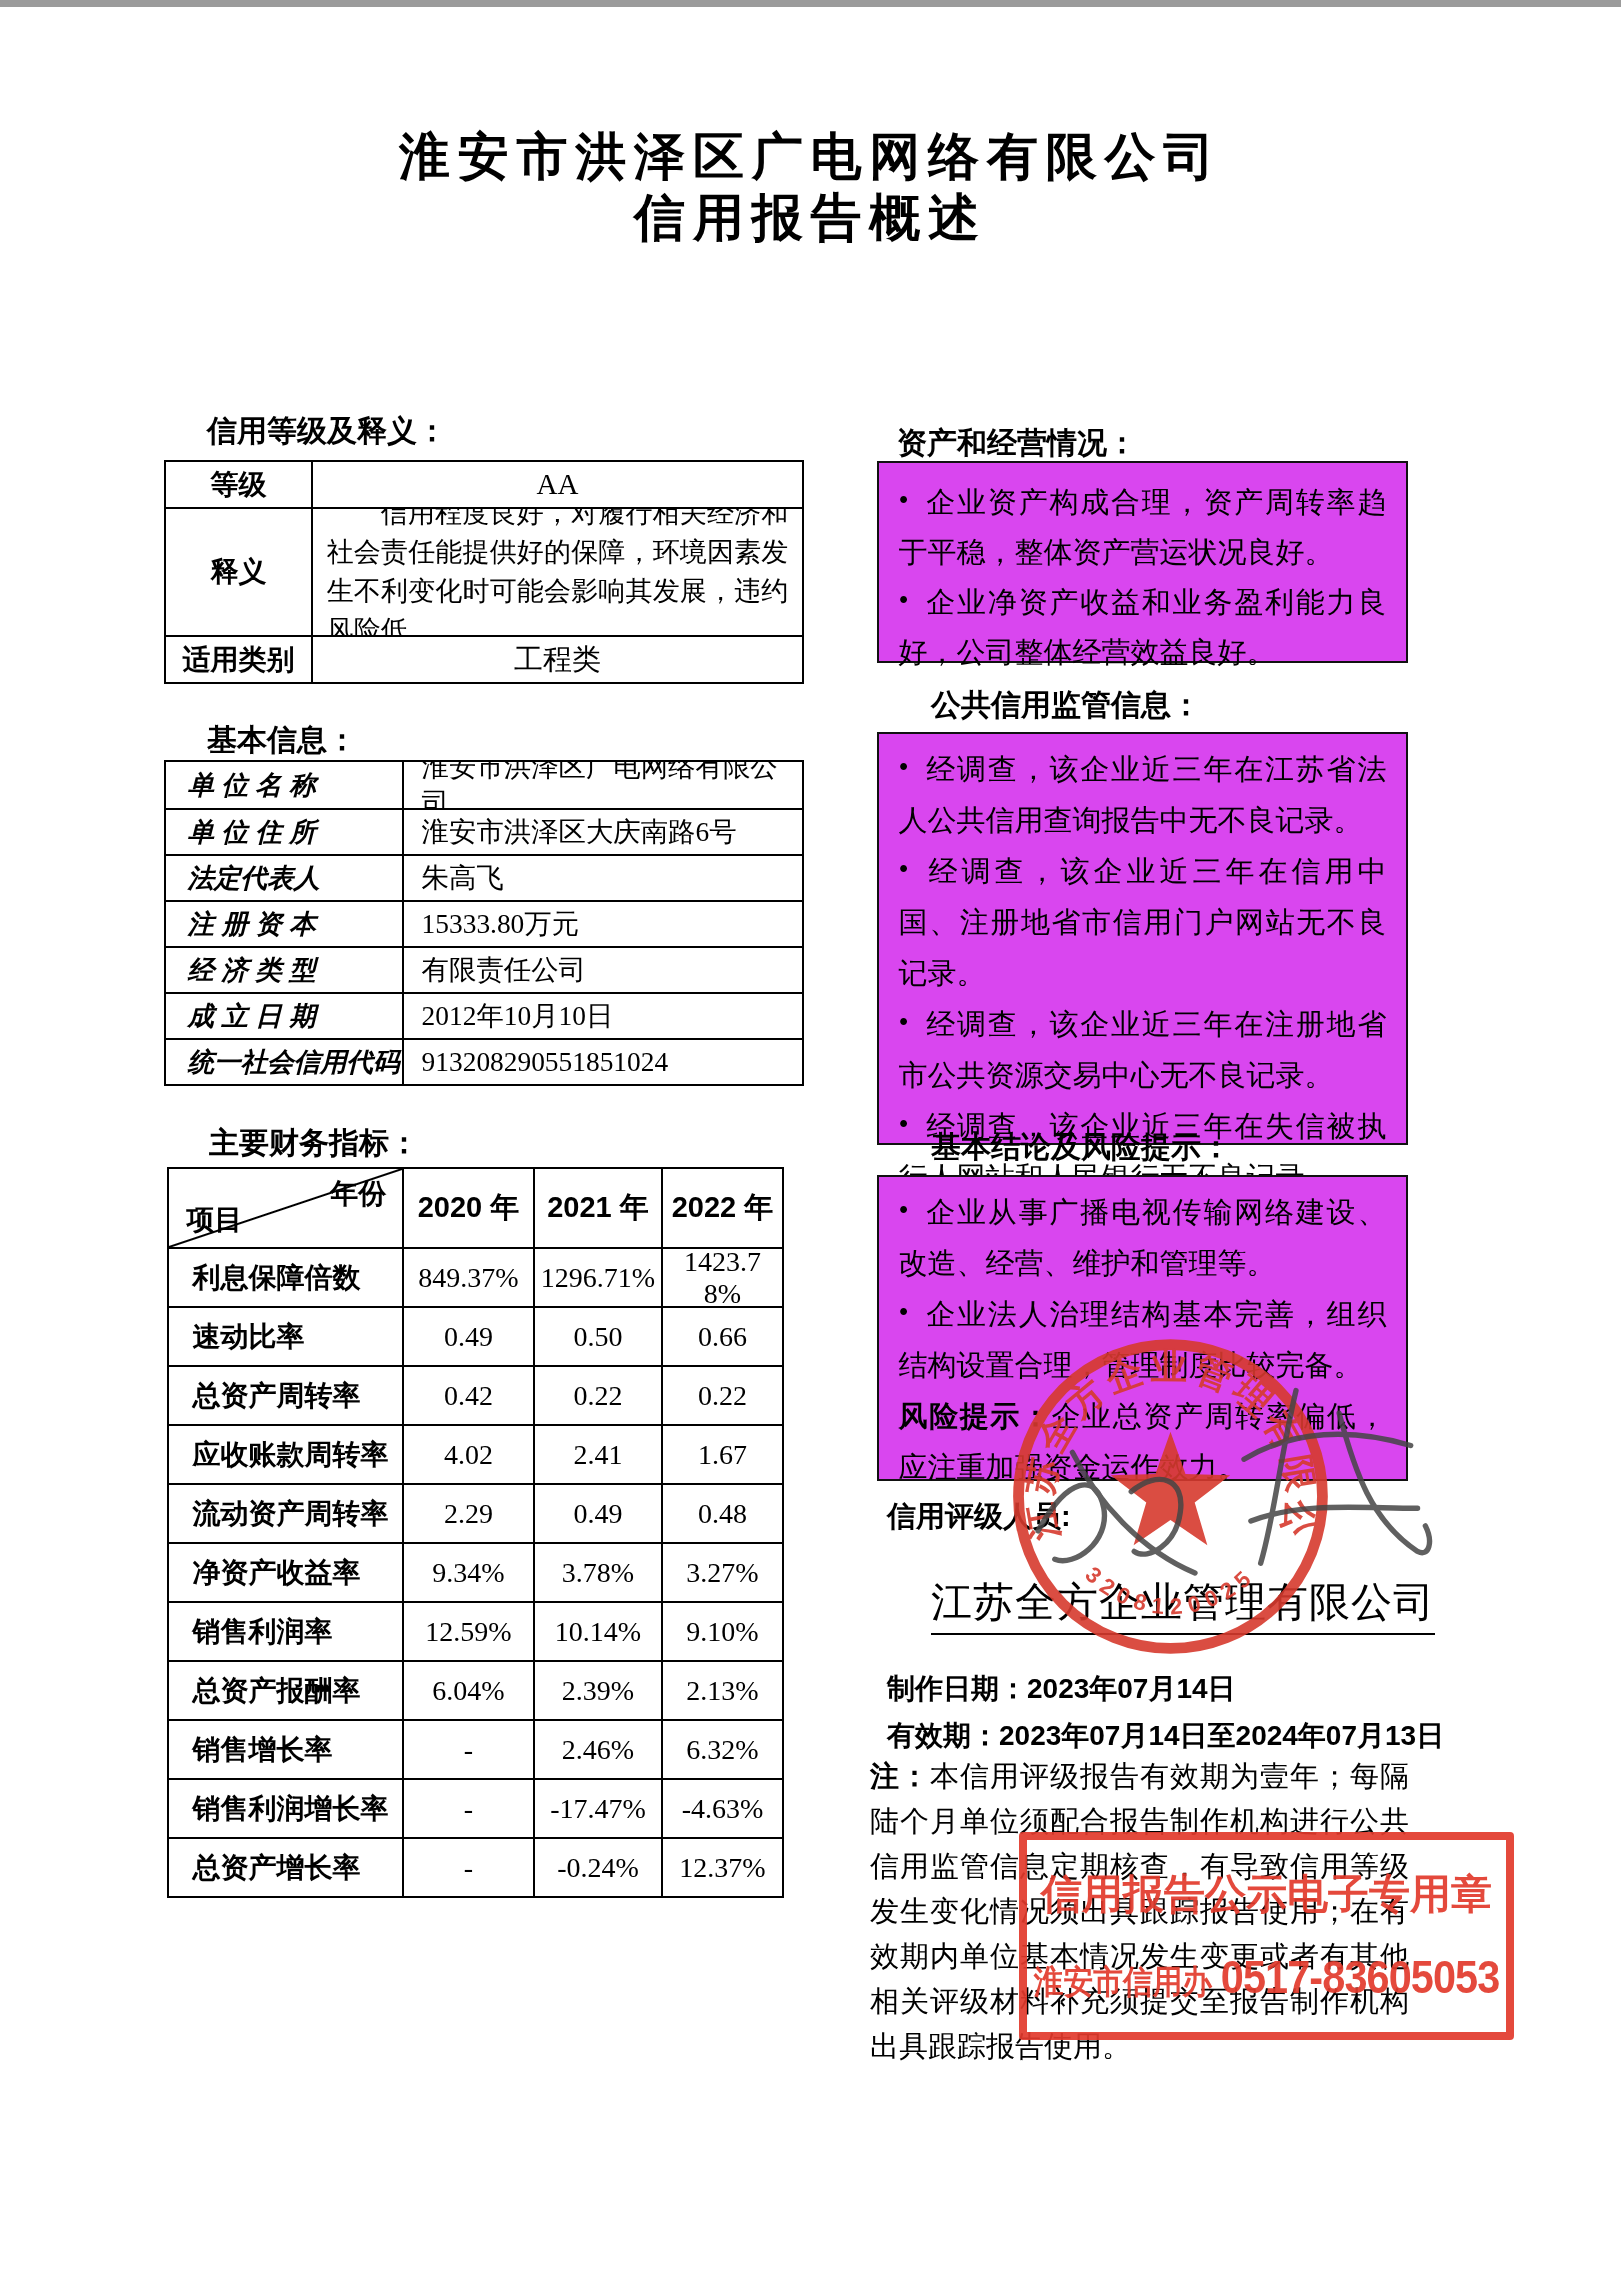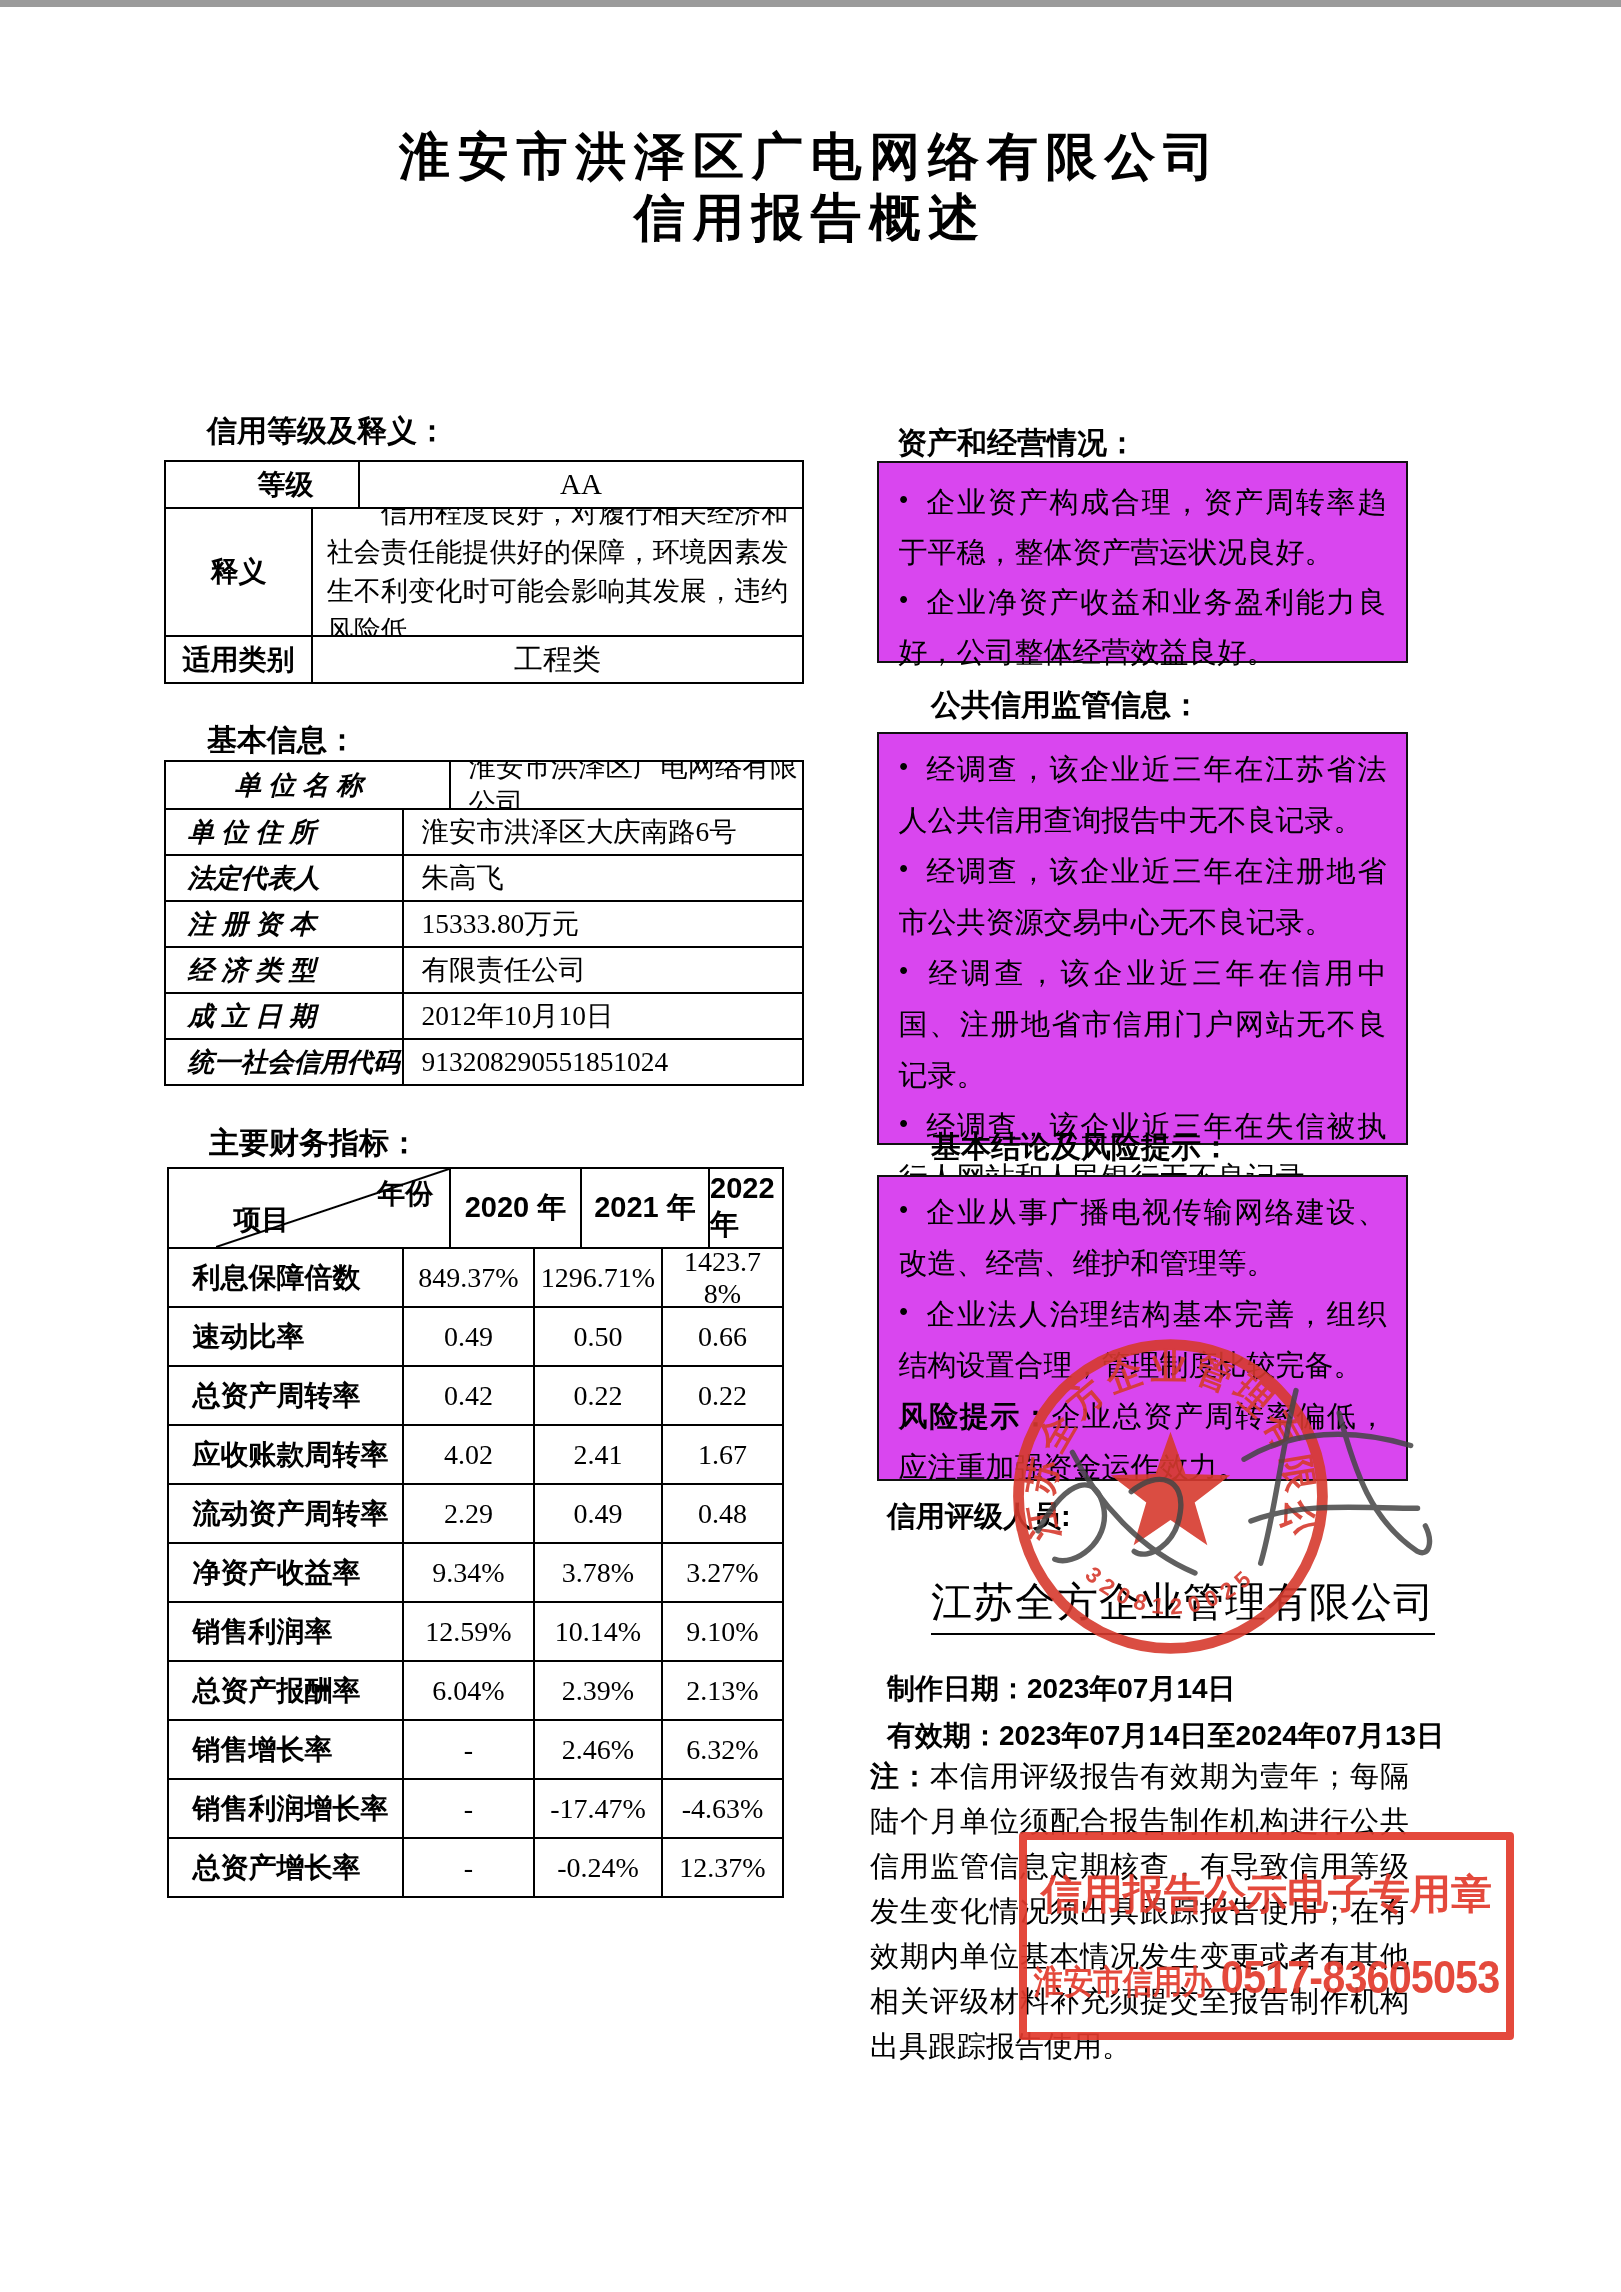--- a/index.html
+++ b/index.html
@@ -10,21 +10,21 @@
   
   .doc-title{left:0;top:120px;width:100%;text-align:center;font-weight:700;
              font-size:51px;line-height:61px;letter-spacing:7.8px;}
 
   
   .sec-h{font-family:"Liberation Sans",sans-serif;font-weight:700;font-size:30px;line-height:35px;}
 
   
   .tbl{border:2.9px solid #000;box-sizing:border-box;background:#fff;}
   .trow{display:grid;box-sizing:border-box;border-top:2px solid #000;}
-  .trow:first-child{border-top:none;padding-left:47px;}
+  .trow:first-child{border-top:none;}
   .tcell{box-sizing:border-box;display:flex;align-items:center;overflow:hidden;}
   .tcell.vline{border-left:2px solid #000;}
   .lab{font-family:"Liberation Sans",sans-serif;font-weight:700;}
 
   
   .rating-tbl{left:164px;top:453px;width:640px;}
   .rating-tbl .trow{grid-template-columns:145px 1fr;}
   .r-h46{height:45px;} .r-h131{height:128px;} .r-h48{height:47px;}
   .rating-tbl .lab{justify-content:center;font-size:28px;}
   .rating-tbl .cen{justify-content:center;font-size:29px;}
@@ -241,22 +241,22 @@
 
   <div class="abs sec-h" style="left:897px;top:418px;">资产和经营情况：</div>
   <div class="abs box box-assets">
     <div class="bitem"><span class="blt">•</span><span>企业资产构成合理，资产周转率趋于平稳，整体资产营运状况良好。</span></div>
     <div class="bitem"><span class="blt">•</span><span>企业净资产收益和业务盈利能力良好，公司整体经营效益良好。</span></div>
   </div>
 
   <div class="abs sec-h" style="left:931px;top:680px;">公共信用监管信息：</div>
   <div class="abs box box-public">
     <div class="bitem"><span class="blt">•</span><span>经调查，该企业近三年在江苏省法人公共信用查询报告中无不良记录。</span></div>
+    <div class="bitem"><span class="blt">•</span><span>经调查，该企业近三年在信用中国、注册地省市信用门户网站无不良记录。</span></div>
     <div class="bitem"><span class="blt">•</span><span>经调查，该企业近三年在注册地省市公共资源交易中心无不良记录。</span></div>
-    <div class="bitem"><span class="blt">•</span><span>经调查，该企业近三年在信用中国、注册地省市信用门户网站无不良记录。</span></div>
     <div class="bitem"><span class="blt">•</span><span>经调查，该企业近三年在失信被执行人网站和人民银行无不良记录。</span></div>
   </div>
 
   <div class="abs sec-h" style="left:931px;top:1122px;">基本结论及风险提示：</div>
   <div class="abs box box-concl">
     <div class="bitem"><span class="blt">•</span><span>企业从事广播电视传输网络建设、改造、经营、维护和管理等。</span></div>
     <div class="bitem"><span class="blt">•</span><span>企业法人治理结构基本完善，组织结构设置合理，管理制度比较完备。</span></div>
     <div class="risk-line"><b>风险提示：</b><span>企业总资产周转率偏低，应注重加强资金运作效力。</span></div>
   </div>
 

